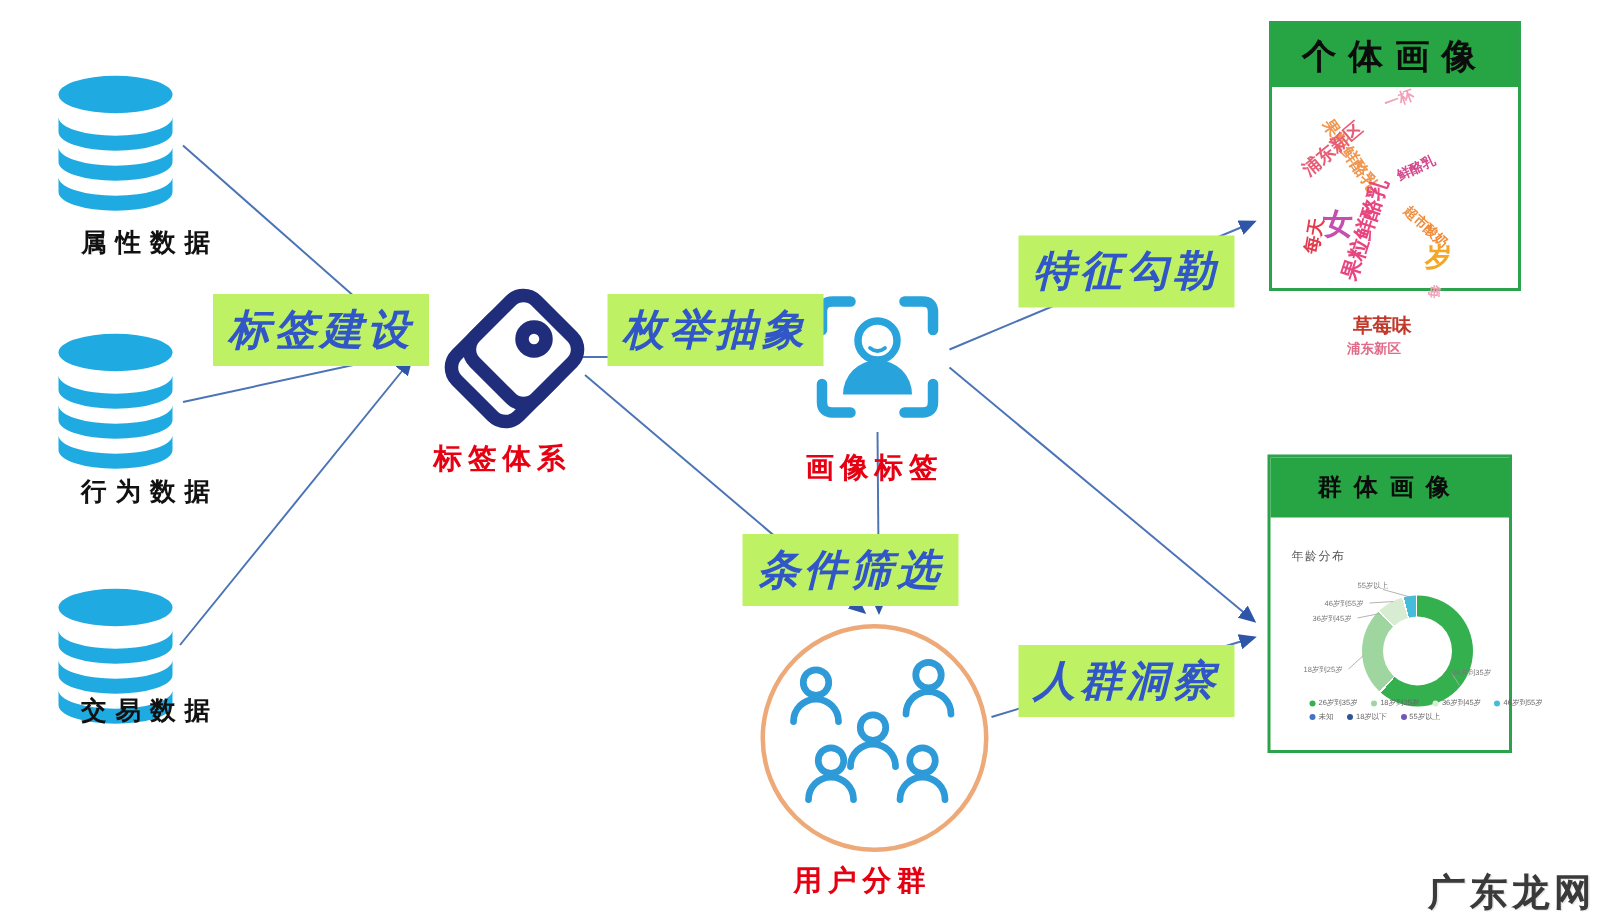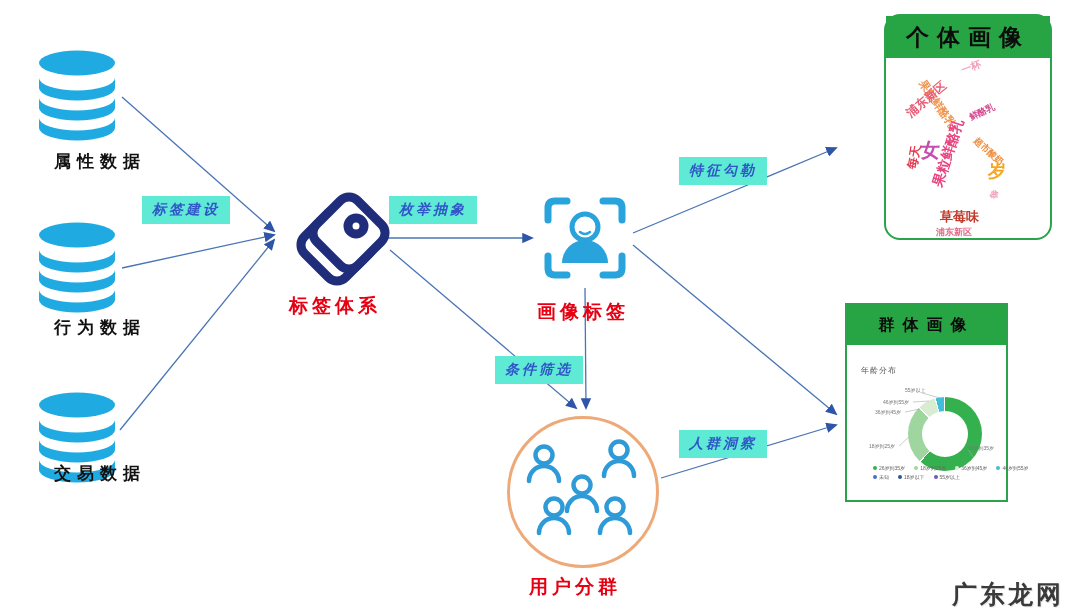--- a/index.html
+++ b/index.html
@@ -7,38 +7,38 @@
          font-family:"Liberation Sans",sans-serif;}
   #flow-svg{position:absolute;left:0;top:0;z-index:1;}
   .node{position:absolute;z-index:2;}
 
   
   .db-label{position:absolute;z-index:2;width:120px;text-align:right;
     font-family:"Liberation Serif",serif;font-weight:bold;font-size:17px;
     letter-spacing:6px;color:#111;}
 
   
-  .step-label{position:absolute;z-index:3;background:#5eead4;color:#3056c8;
+  .step-label{position:absolute;z-index:3;background:#bef264;color:#3056c8;
     font-family:Liberation Sans, sans-serif;font-style:italic;font-weight:bold;
-    font-size:14px;letter-spacing:3px;padding:5px 10px;white-space:nowrap;}
+    font-size:28px;letter-spacing:3px;padding:5px 10px;white-space:nowrap;}
 
   
   .node-label{position:absolute;z-index:3;color:#e60012;
     font-family:"Liberation Serif",serif;font-weight:bold;font-size:19px;
     letter-spacing:4px;white-space:nowrap;}
 
   
   .segment-circle{position:absolute;left:507px;top:416px;width:152px;height:152px;
     border:3px solid #edaa78;border-radius:50%;box-sizing:border-box;background:#fff;}
 
   
   .card{position:absolute;z-index:2;background:#fff;border:2px solid #2ca24c;box-sizing:border-box;}
   .card-header{background:#27a544;display:flex;align-items:center;justify-content:center;
     font-family:"Liberation Serif",serif;font-weight:bold;color:#0c0c0c;letter-spacing:8px;}
-  #individual-card{left:884px;top:14px;width:168px;height:226px;border-radius:16px;}
+  #individual-card{left:846px;top:14px;width:168px;height:180px;}
   #individual-card .card-header{height:42px;font-size:23px;}
   #group-card{left:845px;top:303px;width:163px;height:199px;}
   #group-card .card-header{height:40px;font-size:16px;}
 
   
   .wordcloud{position:absolute;left:16px;top:48px;width:140px;height:172px;}
   .wc-word{position:absolute;font-family:"Liberation Sans",sans-serif;font-weight:bold;
     white-space:nowrap;transform-origin:left top;line-height:1;}
 
   
@@ -104,21 +104,21 @@
     <g fill="#1fabe2">
       <ellipse cx="39" cy="13" rx="38" ry="12.5"></ellipse>
       <path d="M1,28 A38,12.5 0 0 0 77,28 L77,38 A38,12.5 0 0 1 1,38 Z"></path>
       <path d="M1,48 A38,12.5 0 0 0 77,48 L77,58 A38,12.5 0 0 1 1,58 Z"></path>
       <path d="M1,68 A38,12.5 0 0 0 77,68 L77,78 A38,12.5 0 0 1 1,78 Z"></path>
     </g>
   </svg>
   <div class="db-label" style="left:26px;top:462px">交易数据</div>
 
   <div class="step-label" style="left:142px;top:196px">标签建设</div>
-  <div class="step-label" style="left:389px;top:196px">枚举抽象</div>
+  <div class="step-label" style="left:405px;top:196px">枚举抽象</div>
   <div class="step-label" style="left:679px;top:157px">特征勾勒</div>
   <div class="step-label" style="left:495px;top:356px">条件筛选</div>
   <div class="step-label" style="left:679px;top:430px">人群洞察</div>
 
   <svg class="node" style="left:286px;top:190px" width="106" height="106">
     <g stroke="#1f2d7b" stroke-width="9" fill="none" stroke-linejoin="round">
       <rect x="22" y="26" width="58" height="58" rx="12" transform="rotate(45 51 55)"></rect>
       <rect x="34" y="14" width="58" height="58" rx="12" fill="#ffffff" transform="rotate(45 63 43)"></rect>
       <circle cx="70" cy="36" r="8" fill="#ffffff"></circle>
     </g>

